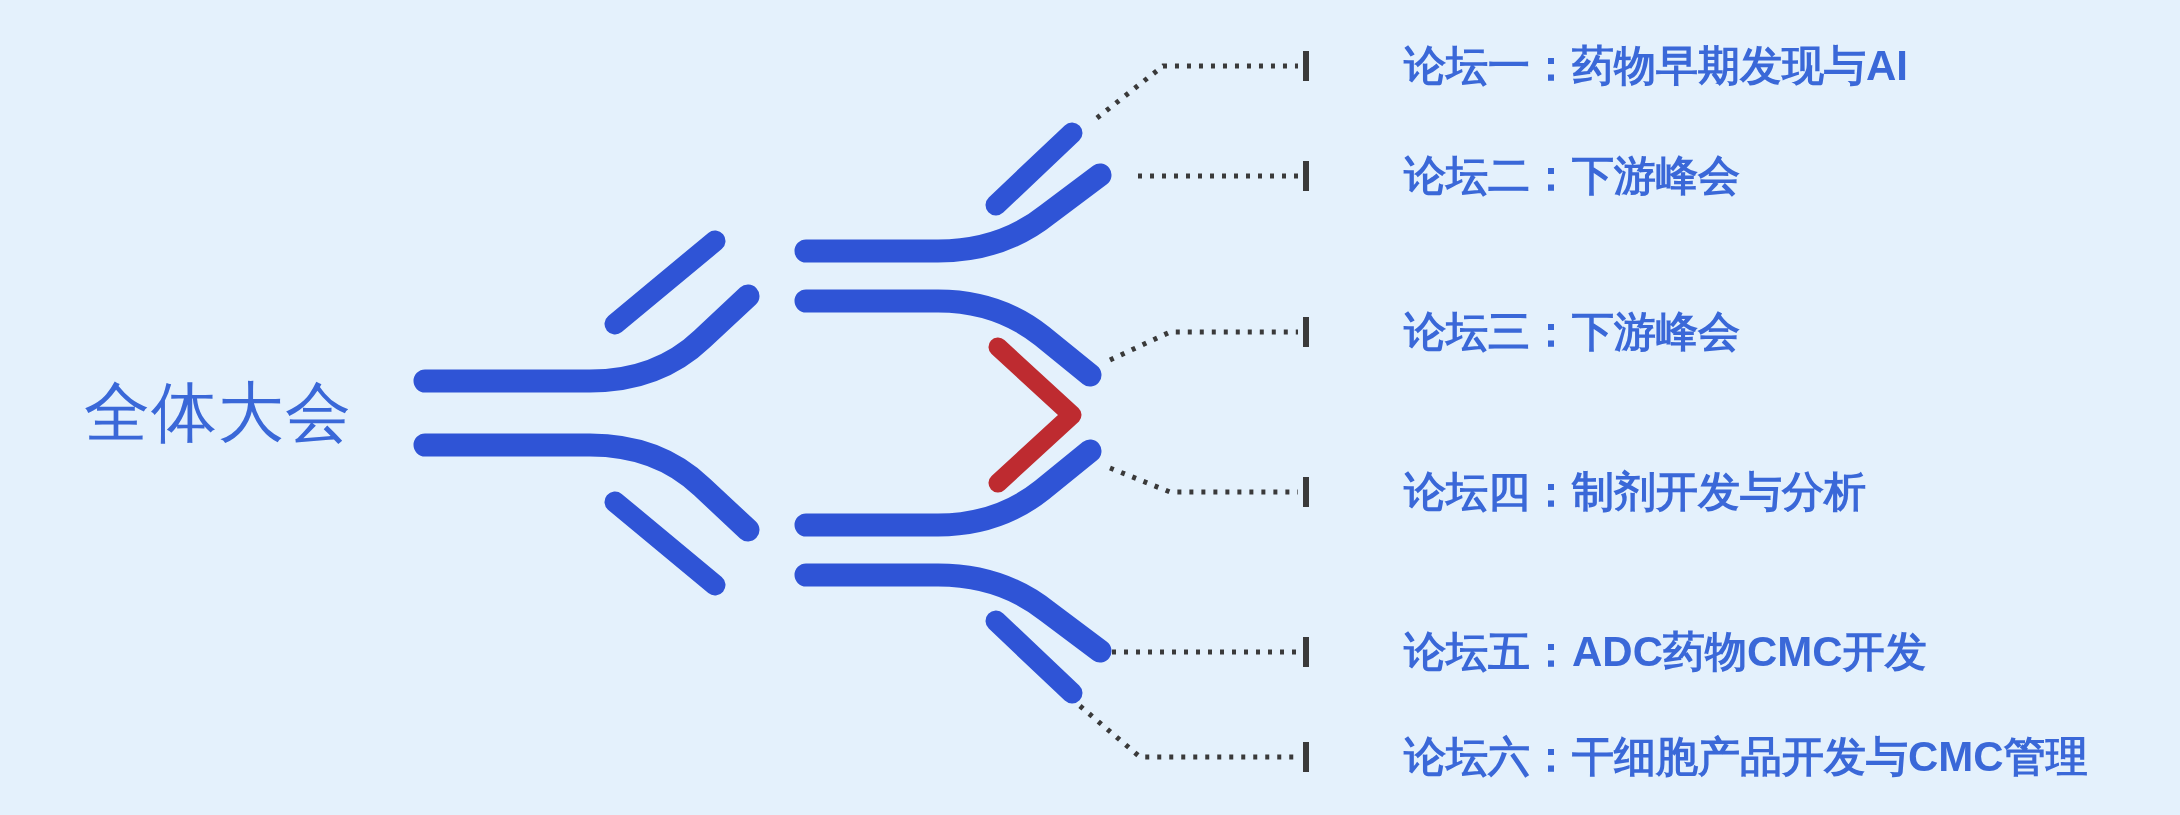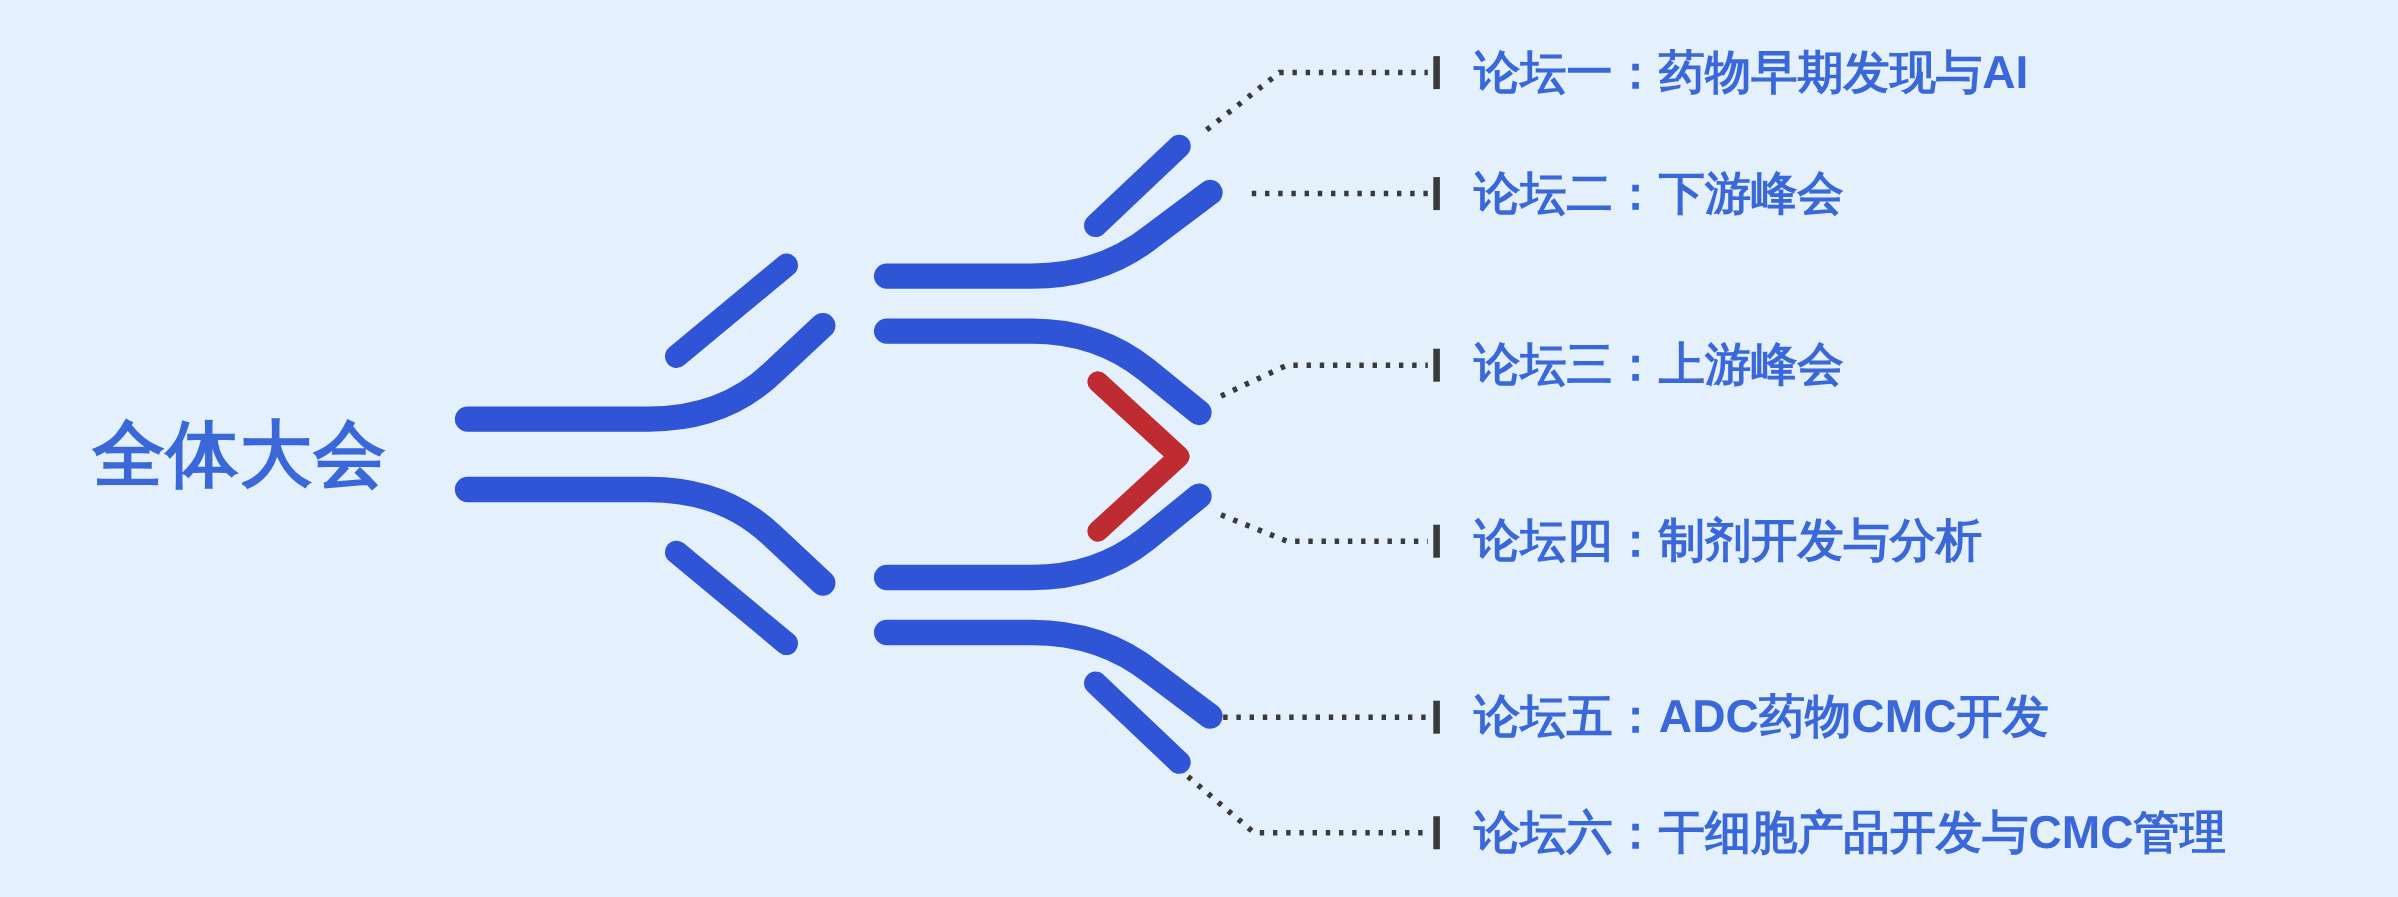--- a/index.html
+++ b/index.html
@@ -20,28 +20,28 @@
     width: 2180px;
     height: 815px;
     display: block;
   }
   .plenary-title {
     position: absolute;
     left: 84px;
     top: 415px;
     transform: translateY(-52%);
     font-size: 66px;
-    font-weight: 700;
+    font-weight: 400;
     color: #3A68D8;
     letter-spacing: 1px;
     white-space: nowrap;
   }
   .forum-label {
     position: absolute;
-    left: 1340px;
+    left: 1404px;
     transform: translateY(-50%);
     font-size: 42px;
     font-weight: 700;
     color: #3A68D8;
     white-space: nowrap;
     line-height: 1.1;
   }
   .heavy-chain, .light-chain {
     fill: none;
     stroke: #2F54D6;
@@ -117,19 +117,19 @@
       <line class="tick" x1="1306" y1="637" x2="1306" y2="667"></line>
 
       <path class="connector" d="M 1080 706 L 1140 757 H 1298"></path>
       <line class="tick" x1="1306" y1="742" x2="1306" y2="772"></line>
     </g>
   </svg>
 
   <div>
     <div class="forum-label" style="top:66px">论坛一：药物早期发现与AI</div>
     <div class="forum-label" style="top:176px">论坛二：下游峰会</div>
-    <div class="forum-label" style="top:332px">论坛三：上游峰会</div>
+    <div class="forum-label" style="top:332px">论坛三：下游峰会</div>
     <div class="forum-label" style="top:492px">论坛四：制剂开发与分析</div>
     <div class="forum-label" style="top:652px">论坛五：ADC药物CMC开发</div>
     <div class="forum-label" style="top:757px">论坛六：干细胞产品开发与CMC管理</div>
   </div>
 
 </div>
 
 </body></html>

